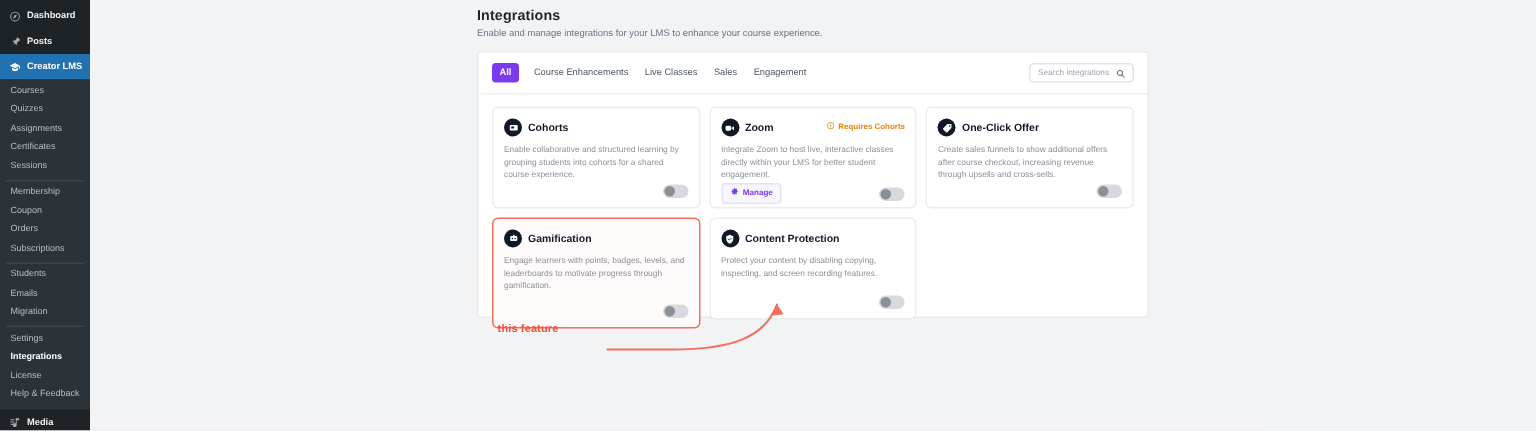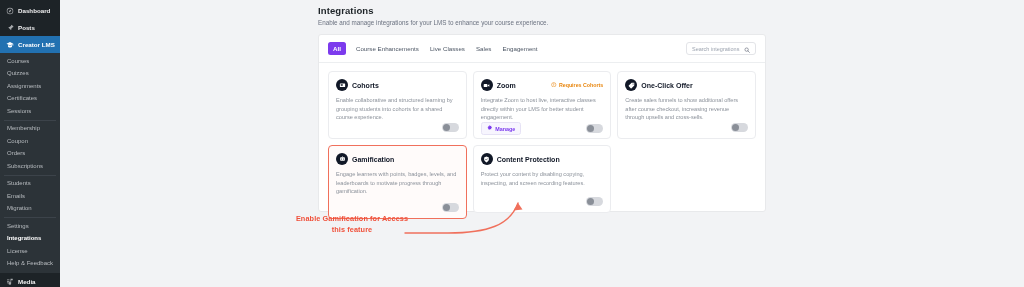--- a/index.html
+++ b/index.html
@@ -483,16 +483,15 @@
         </div>
     </div>
   </div>
 
   <svg id="arrow-svg" viewBox="0 0 200 70">
     <path d="M 45 48 L 88 48 C 128 48 150 40 158 18" stroke="#f0705c" stroke-width="1.4" fill="none" stroke-linecap="round"></path>
     <path d="M 158 18 L 153.5 25.5 L 162.5 24.5 Z" fill="#f0705c"></path>
   </svg>
 
   <div id="annotation">
-    <div>Enable Gamification for Access</div>
     <div>this feature</div>
   </div>
 </div>
 
 </body></html>

